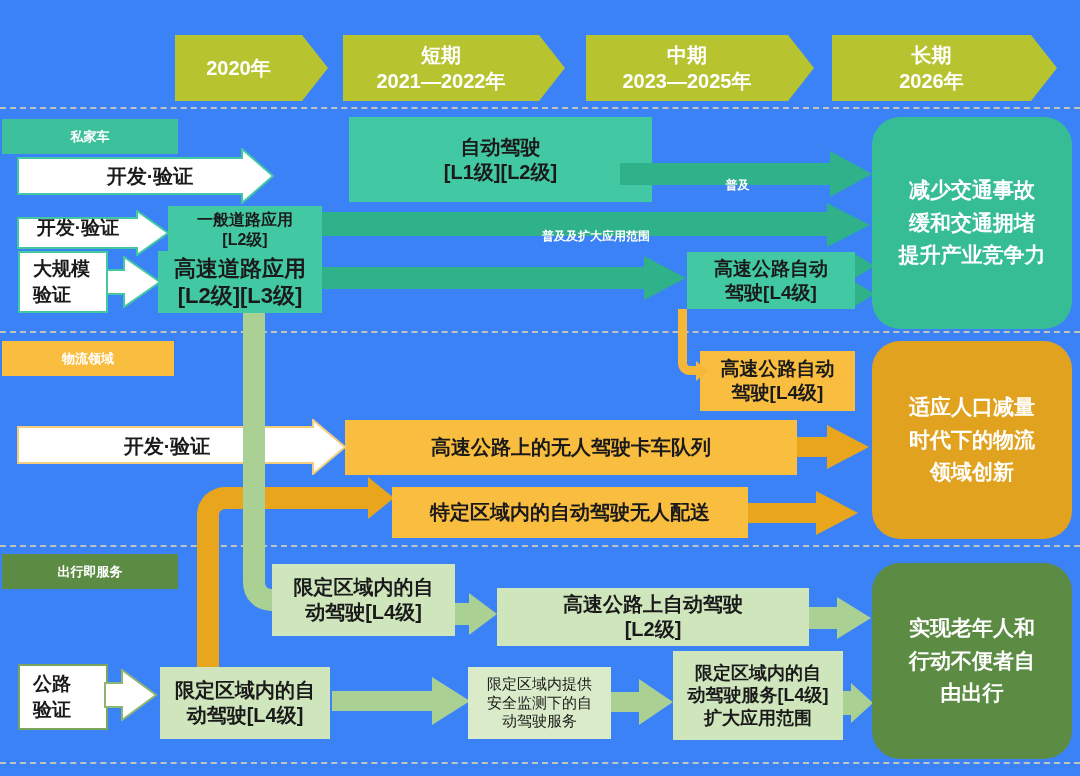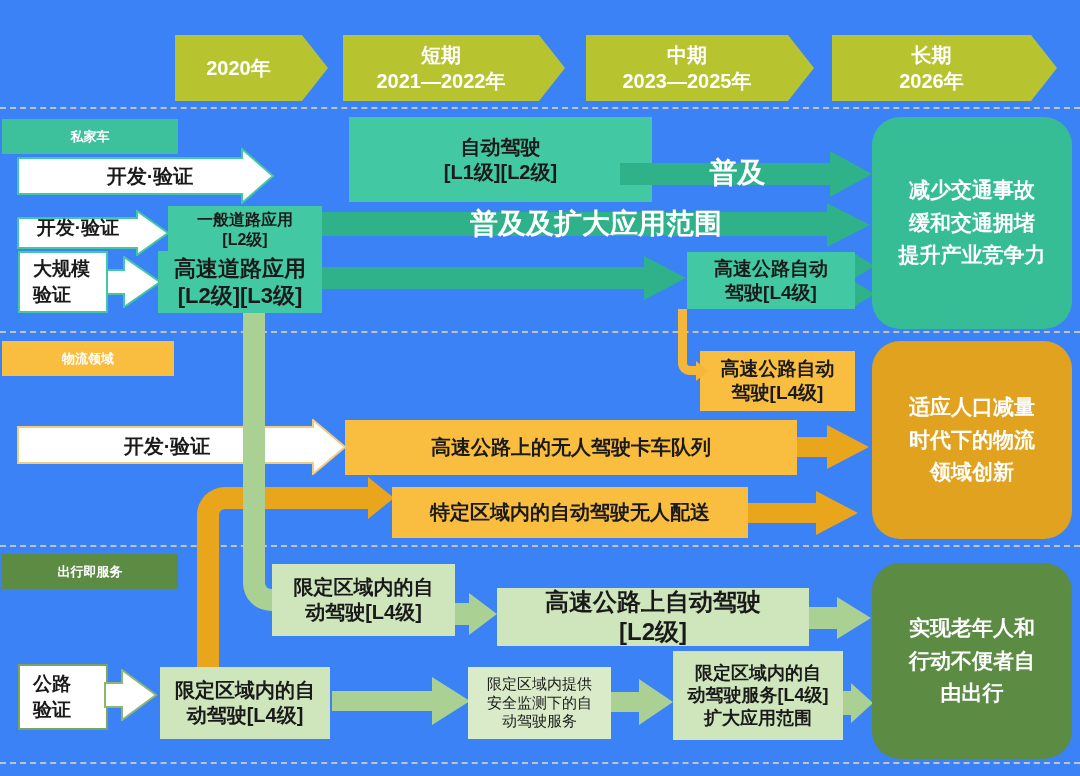--- a/index.html
+++ b/index.html
@@ -14,21 +14,21 @@
   .lgreen{background:#cfe6bd;}
   .lgreen2{background:#d9ebc9;}
   .goal{position:absolute;display:flex;flex-direction:column;align-items:center;justify-content:center;
         text-align:center;font-weight:bold;color:#ffffff;border-radius:28px;font-size:21px;line-height:1.55;}
   .lanelabel{position:absolute;display:flex;align-items:center;justify-content:center;
              color:#ffffff;font-weight:bold;font-size:13px;}
   .whitebox{position:absolute;background:#ffffff;display:flex;flex-direction:column;justify-content:center;
             font-weight:bold;color:#1a1a1a;font-size:19px;line-height:1.35;padding-left:13px;box-sizing:border-box;}
   .arrowtext{position:absolute;display:flex;align-items:center;justify-content:center;text-align:center;
              font-weight:bold;}
-  .wtext{color:#ffffff;font-size:28px;}
+  .wtext{color:#ffffff;font-size:12px;margin-top:12px;}
   .btext{color:#1a1a1a;font-size:20px;}
   .htext{position:absolute;display:flex;flex-direction:column;align-items:center;justify-content:center;
          color:#ffffff;font-weight:bold;font-size:20px;line-height:1.3;text-align:center;}
   
   .elbow-green{position:absolute;left:243px;top:313px;width:32px;height:298px;box-sizing:border-box;
     border-left:22px solid #abd093;border-bottom:22px solid #abd093;border-bottom-left-radius:28px;z-index:6;}
   .elbow-orange{position:absolute;left:197px;top:487px;width:177px;height:182px;box-sizing:border-box;
     border-left:22px solid #e9a51b;border-top:22px solid #e9a51b;border-top-left-radius:28px;z-index:4;}
   .elbow-yellow{position:absolute;left:678px;top:309px;width:22px;height:66px;box-sizing:border-box;
     border-left:9px solid #f5b73a;border-bottom:9px solid #f5b73a;border-bottom-left-radius:12px;z-index:3;}
@@ -192,21 +192,21 @@
 
   <div class="box lgreen" style="left:272px;top:564px;width:183px;height:72px;font-size:20px;z-index:7;">
     <div>限定区域内的自</div>
     <div>动驾驶[L4级]</div>
   </div>
 
   <svg class="abs" style="left:453px;top:593px;" width="44" height="42">
     <polygon points="0,10 16,10 16,0 44,21 16,42 16,32 0,32" fill="#abd093"></polygon>
   </svg>
 
-  <div class="box lgreen" style="left:497px;top:588px;width:312px;height:58px;font-size:24px;">
+  <div class="box lgreen" style="left:497px;top:588px;width:312px;height:58px;font-size:20px;">
     <div>高速公路上自动驾驶</div>
     <div>[L2级]</div>
   </div>
 
   <svg class="abs" style="left:809px;top:597px;" width="62" height="42">
     <polygon points="0,10 28,10 28,0 62,21 28,42 28,32 0,32" fill="#abd093"></polygon>
   </svg>
 
   <div class="whitebox" style="left:18px;top:664px;width:90px;height:66px;border:2px solid #79a65c;">
     <div>公路</div>

